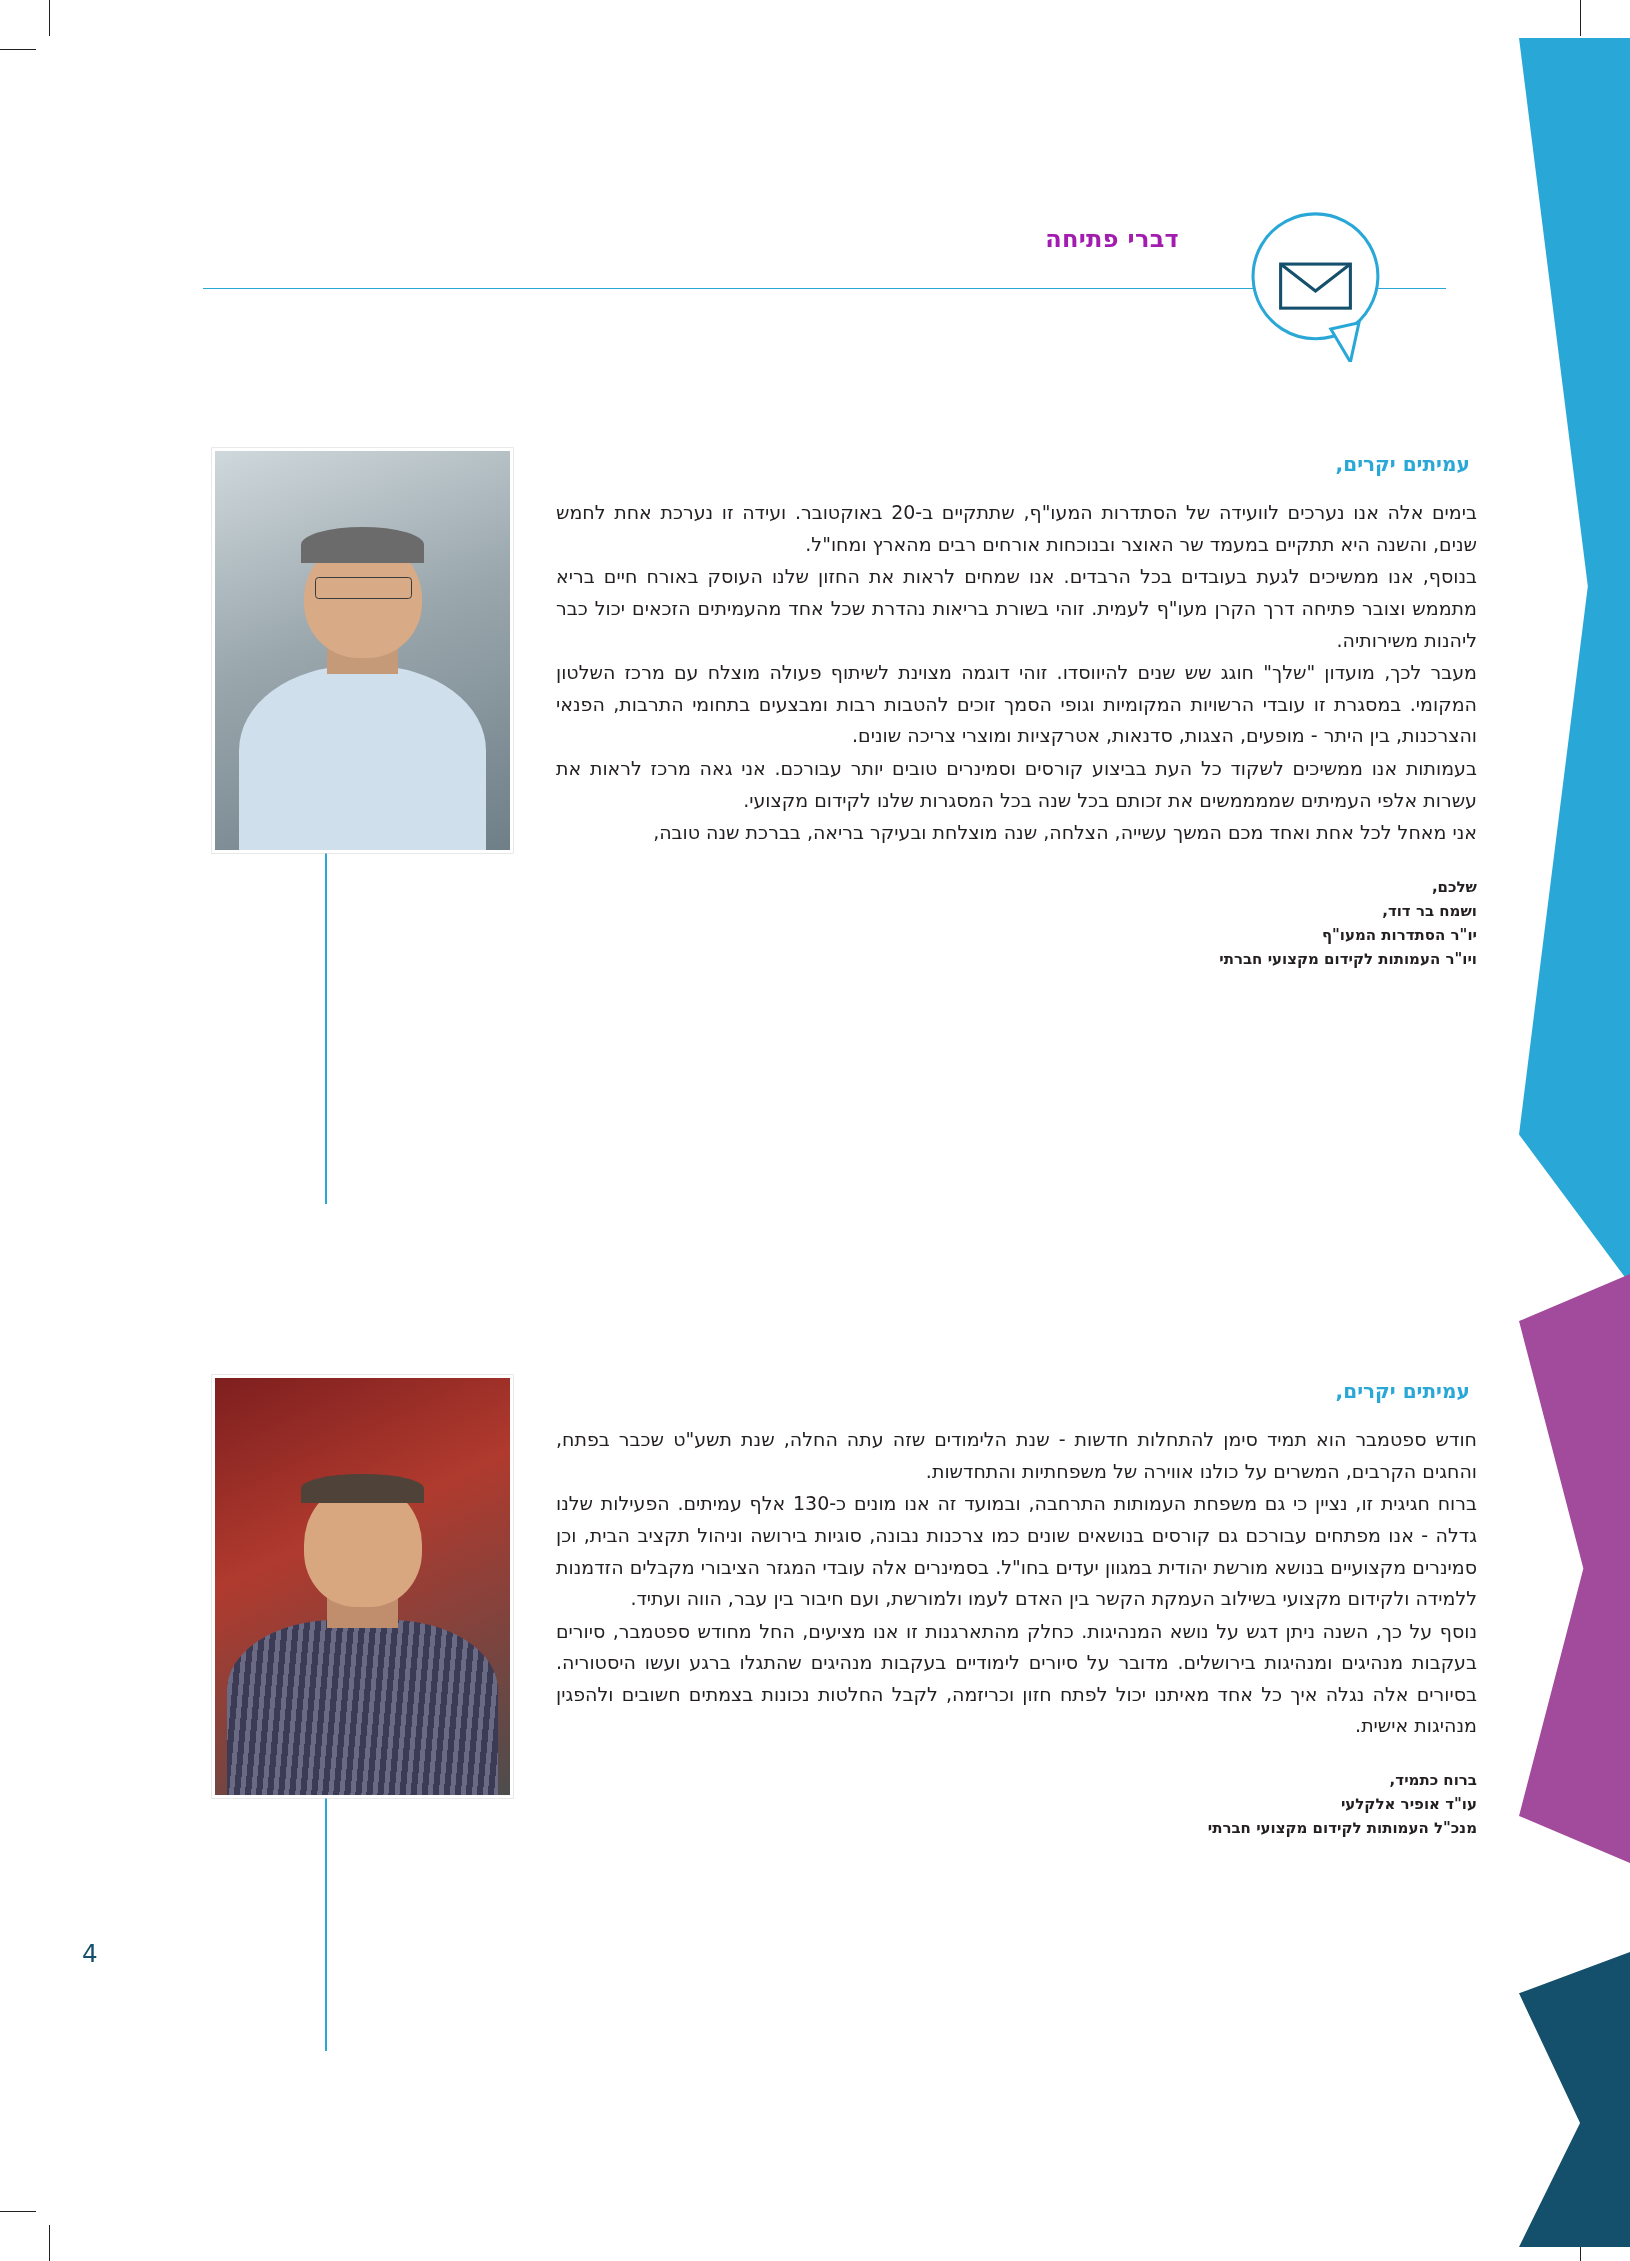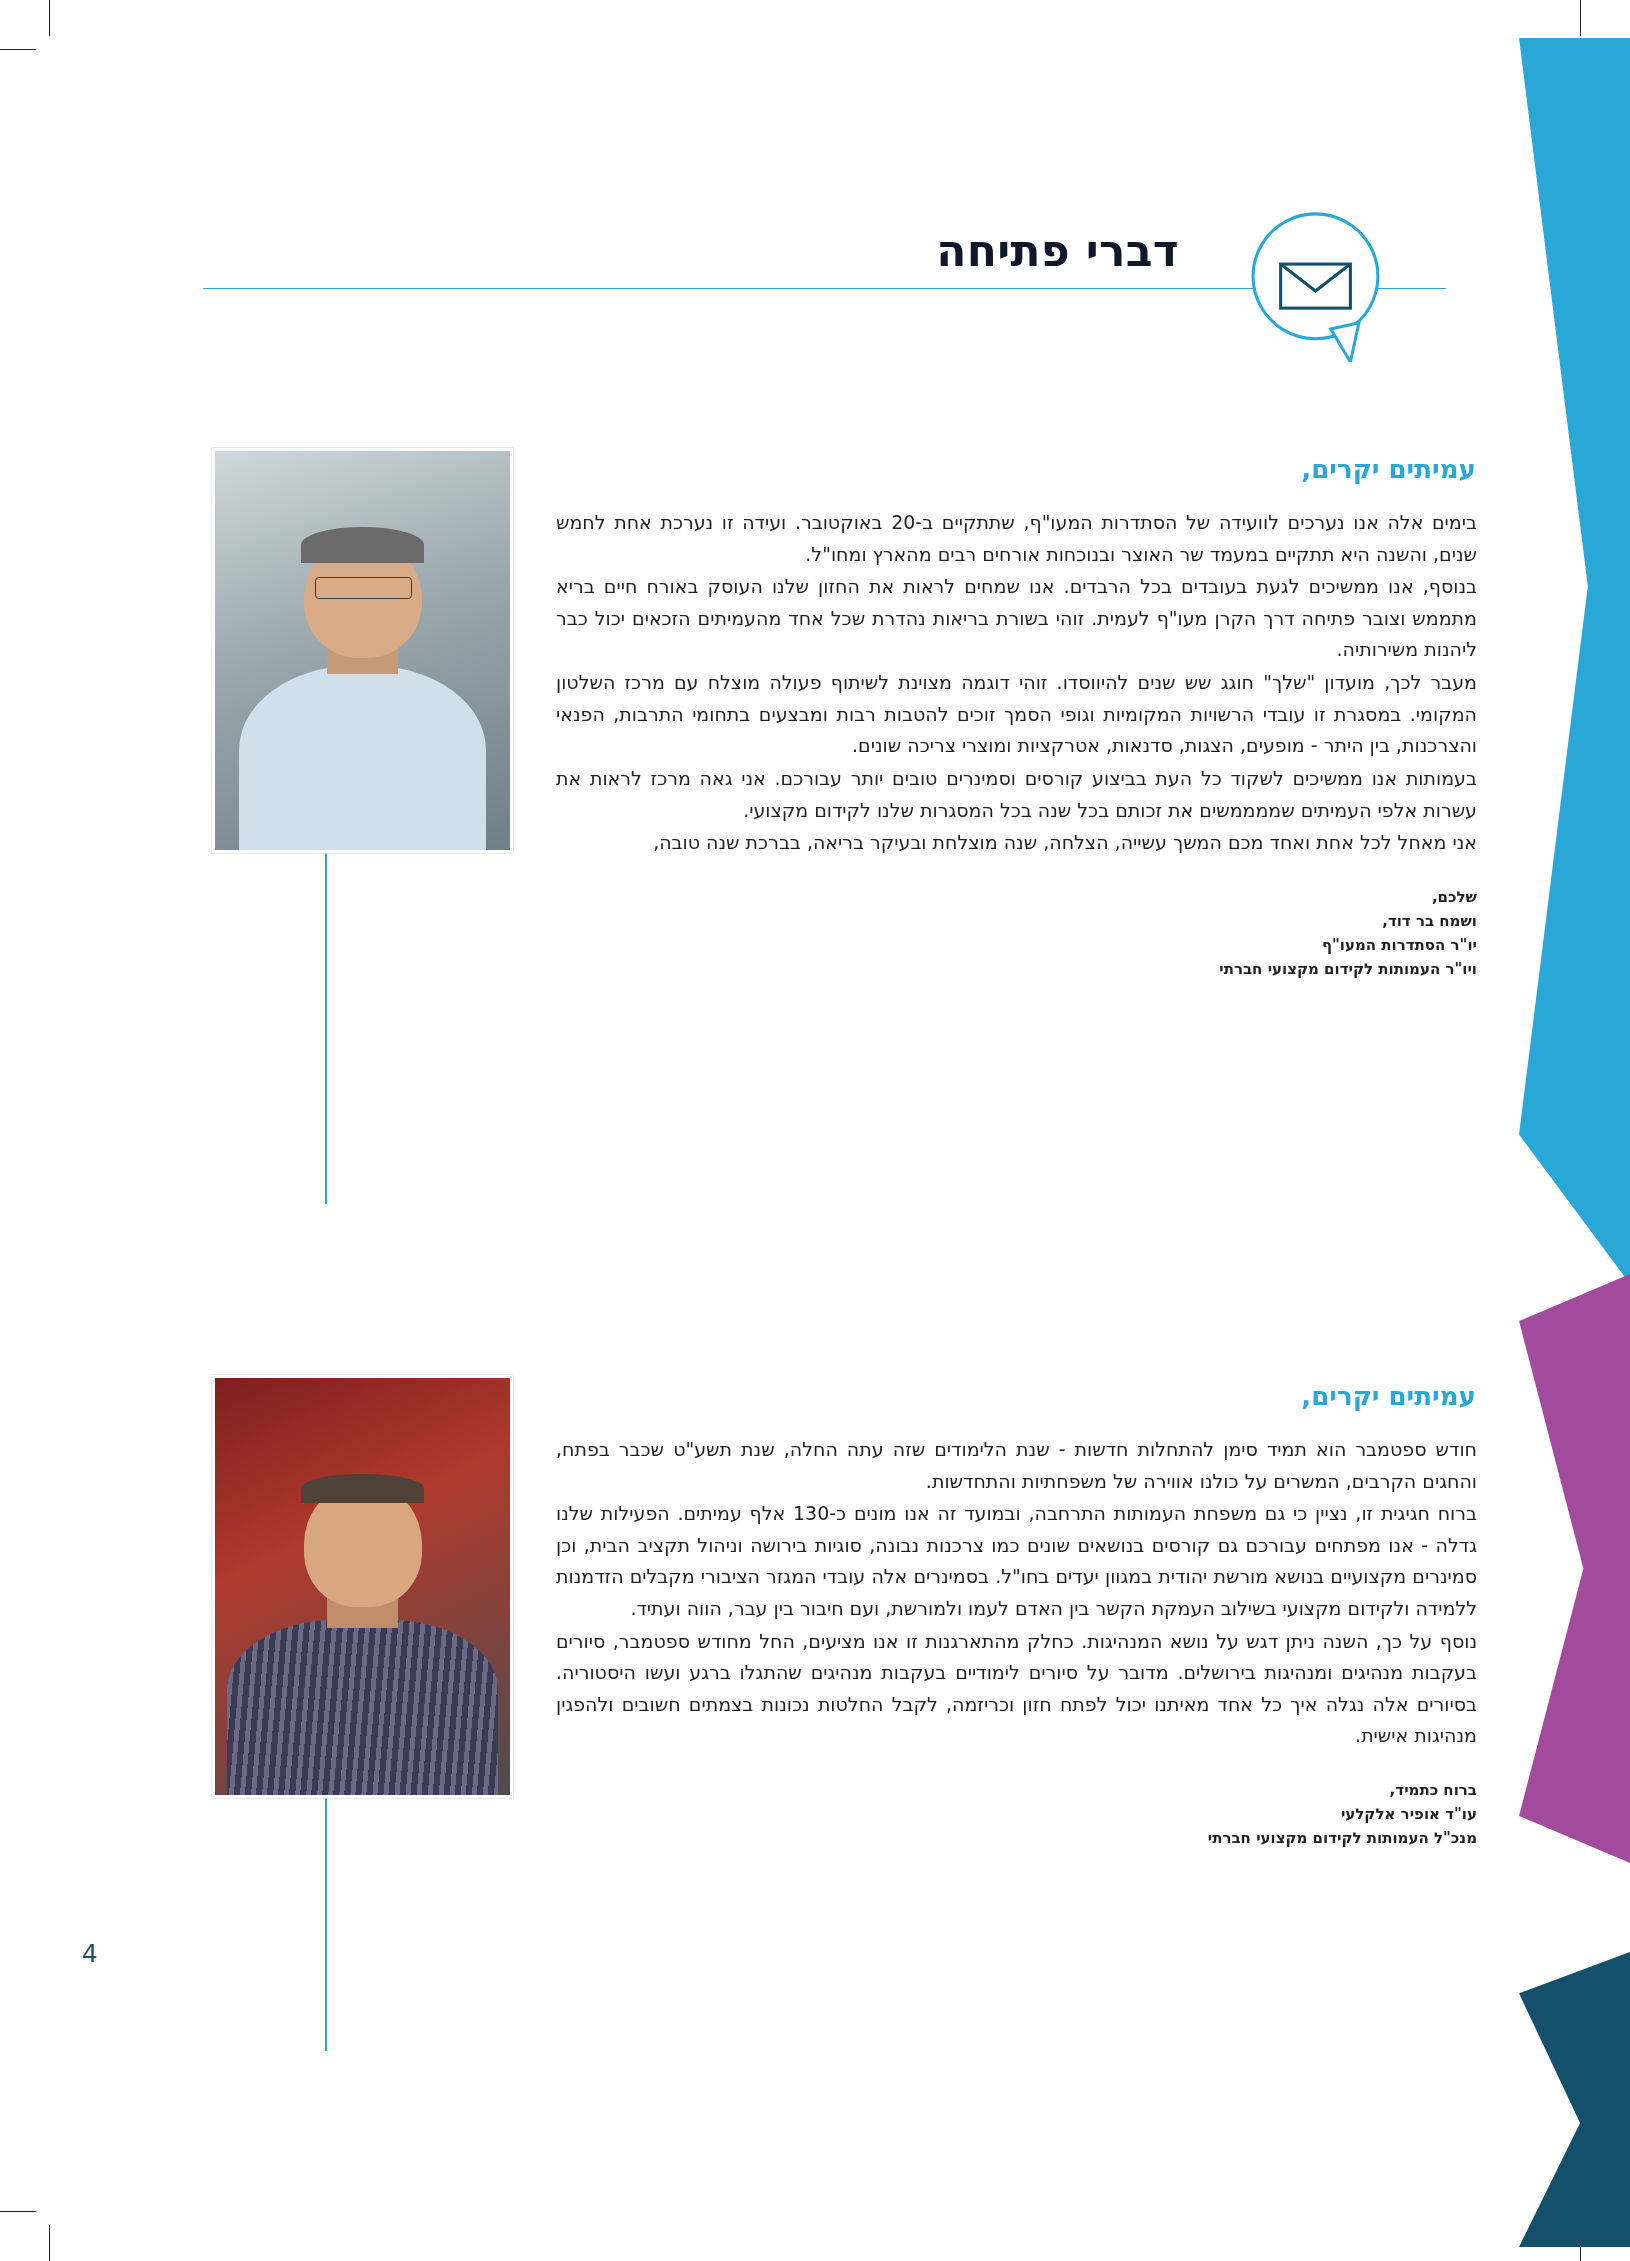--- a/index.html
+++ b/index.html
@@ -63,47 +63,47 @@
     position: absolute;
     top: 79px;
     right: 0;
     left: 0;
     border-bottom: 1.8px solid #29a8d8;
   }
   .header-title {
     position: absolute;
     top: 16px;
     right: 267px;
-    font-size: 44px;
+    font-size: 24px;
     font-weight: bold;
-    color: #0f172a;
+    color: #a21caf;
     letter-spacing: 0.3px;
   }
   .bubble {
     position: absolute;
     top: 0;
     right: 54px;
     width: 153px;
     height: 153px;
   }
   .bubble svg { display: block; }
 
   
   .article {
     position: absolute;
   }
   .article-1 { top: 448px; right: 153px; width: 1265px; }
   .article-2 { top: 1375px; right: 153px; width: 1265px; }
 
   .art-title {
     color: #29a8d8;
-    font-size: 26px;
+    font-size: 20px;
     font-weight: bold;
     text-align: center;
-    margin: 0 0 16px 0;
+    margin: 0 6px 16px 0;
     padding-right: 1.2px;
   }
   .art-title.t2 { color: #29a8d8; }
 
   .photo {
     position: absolute;
     top: 0;
     left: 0;
     width: 295px;
     height: 399px;

